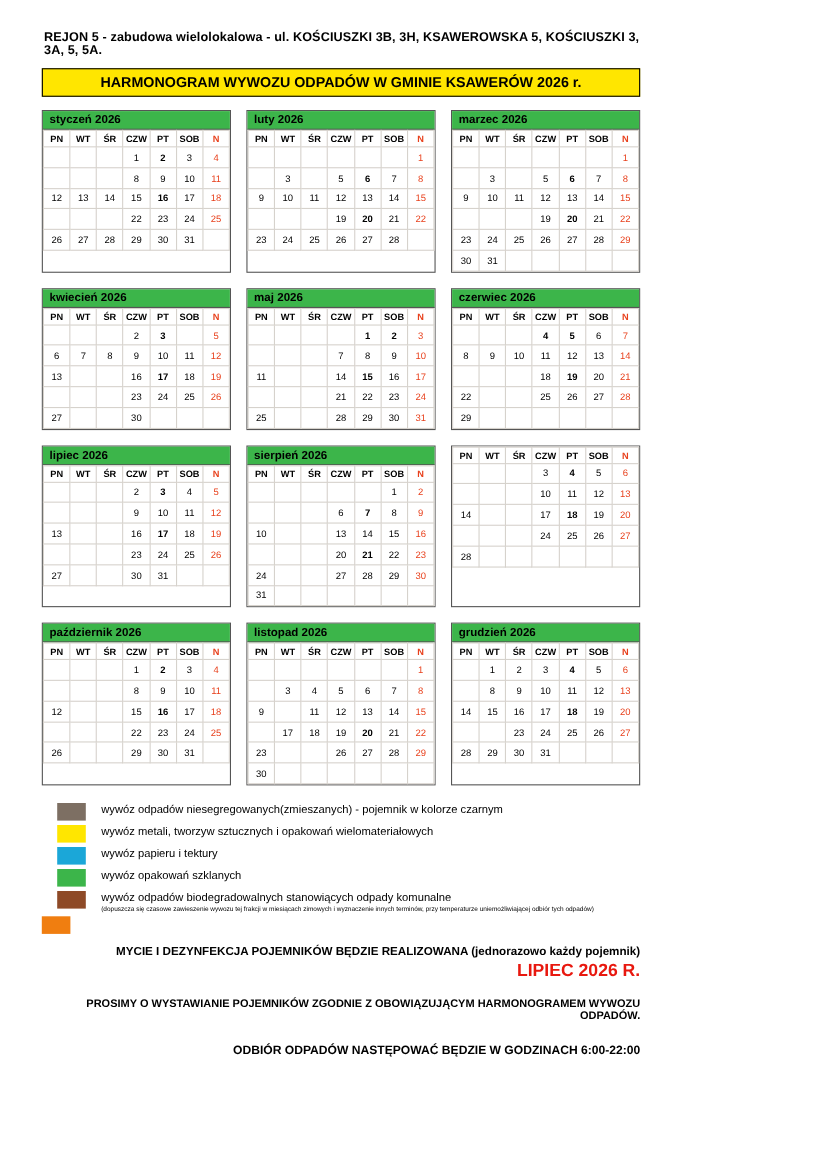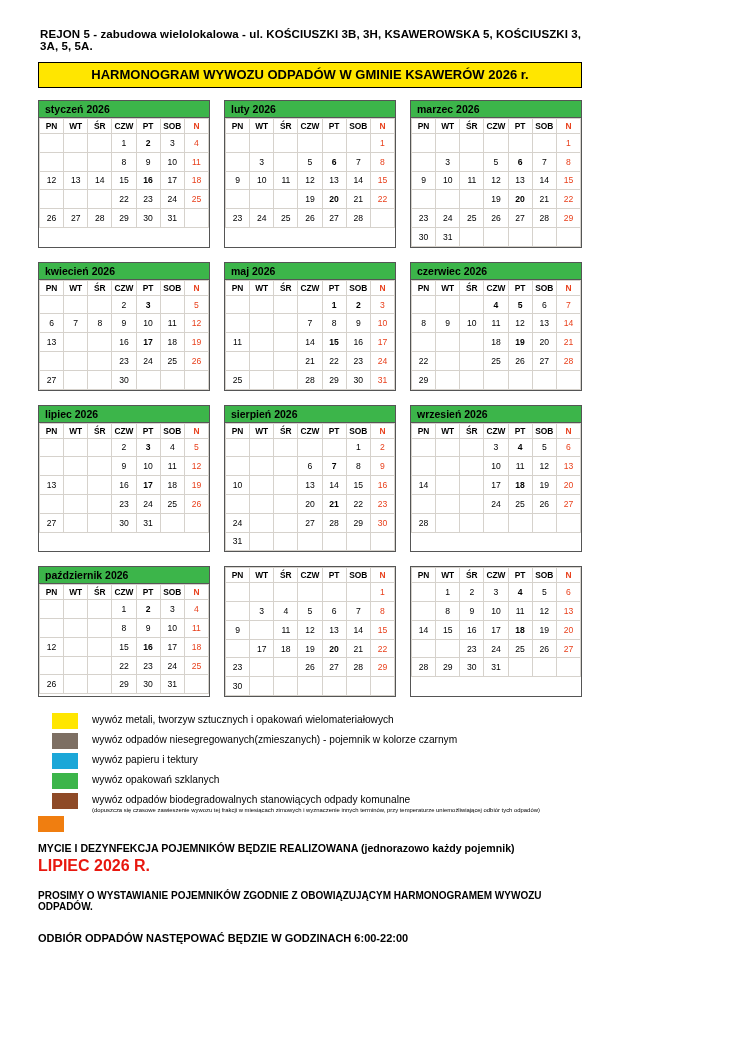--- a/index.html
+++ b/index.html
@@ -57,21 +57,21 @@
   .sw.black{background:#7d6f63;}
   .sw.yellow{background:#ffe600;}
   .sw.blue{background:#1ba7d8;}
   .sw.green{background:#3cb54a;}
   .sw.brown{background:#8e4a27;}
   .sw.orange{background:#f07e10;}
   .legend-text{font-size:10.2px;line-height:1.15;padding-top:1px;}
   .legend-sub{font-size:5.9px;line-height:1.2;margin-top:1px;}
   .legend-bold{font-weight:bold;font-size:11px;}
   .red{color:#e8180f;}
-  .footer{margin-top:10px;text-align:left;}
+  .footer{margin-top:10px;text-align:right;}
   .f1{font-size:10.6px;font-weight:bold;}
   .f2{font-size:16px;font-weight:bold;color:#e8180f;margin:3px 0 15px 0;}
   .f3{font-size:10px;font-weight:bold;}
   .f4{font-size:11px;font-weight:bold;margin-top:20px;}
 </style>
 </head>
 <body>
 
 <div class="page">
 
@@ -596,21 +596,20 @@
               <td class="empty">&nbsp;</td>
               <td class="empty">&nbsp;</td>
               <td class="empty">&nbsp;</td>
               <td class="empty">&nbsp;</td>
               <td class="empty">&nbsp;</td>
             </tr>
           </tbody>
         </table>
       </div>
       <div class="month">
-        <div class="month-name">wrzesień 2026</div>
         <table class="cal">
           <thead>
             <tr>
               <th>PN</th>
               <th>WT</th>
               <th>ŚR</th>
               <th>CZW</th>
               <th>PT</th>
               <th>SOB</th>
               <th class="sun">N</th>
@@ -722,20 +721,21 @@
               <td class="c-black">28</td>
               <td class="">29</td>
               <td class="">30</td>
               <td class="">31</td>
               <td class="empty">&nbsp;</td>
             </tr>
           </tbody>
         </table>
       </div>
       <div class="month">
+        <div class="month-name">listopad 2026</div>
         <table class="cal">
           <thead>
             <tr>
               <th>PN</th>
               <th>WT</th>
               <th>ŚR</th>
               <th>CZW</th>
               <th>PT</th>
               <th>SOB</th>
               <th class="sun">N</th>
@@ -793,20 +793,21 @@
               <td class="empty">&nbsp;</td>
               <td class="empty">&nbsp;</td>
               <td class="empty">&nbsp;</td>
               <td class="empty">&nbsp;</td>
               <td class="empty">&nbsp;</td>
             </tr>
           </tbody>
         </table>
       </div>
       <div class="month">
+        <div class="month-name">grudzień 2026</div>
         <table class="cal">
           <thead>
             <tr>
               <th>PN</th>
               <th>WT</th>
               <th>ŚR</th>
               <th>CZW</th>
               <th>PT</th>
               <th>SOB</th>
               <th class="sun">N</th>
@@ -858,29 +859,29 @@
               <td class="empty">&nbsp;</td>
               <td class="empty">&nbsp;</td>
             </tr>
           </tbody>
         </table>
       </div>
     </div>
 
   <div class="legend" id="legend">
       <div class="legend-row">
+        <div class="sw black"></div>
+        <div class="legend-text">
+          <div>wywóz odpadów niesegregowanych(zmieszanych) - pojemnik w kolorze czarnym</div>
+        </div>
+      </div>
+      <div class="legend-row">
         <div class="sw yellow"></div>
         <div class="legend-text">
           <div>wywóz metali, tworzyw sztucznych i opakowań wielomateriałowych</div>
-        </div>
-      </div>
-      <div class="legend-row">
-        <div class="sw black"></div>
-        <div class="legend-text">
-          <div>wywóz odpadów niesegregowanych(zmieszanych) - pojemnik w kolorze czarnym</div>
         </div>
       </div>
       <div class="legend-row">
         <div class="sw blue"></div>
         <div class="legend-text">
           <div>wywóz papieru i tektury</div>
         </div>
       </div>
       <div class="legend-row">
         <div class="sw green"></div>

